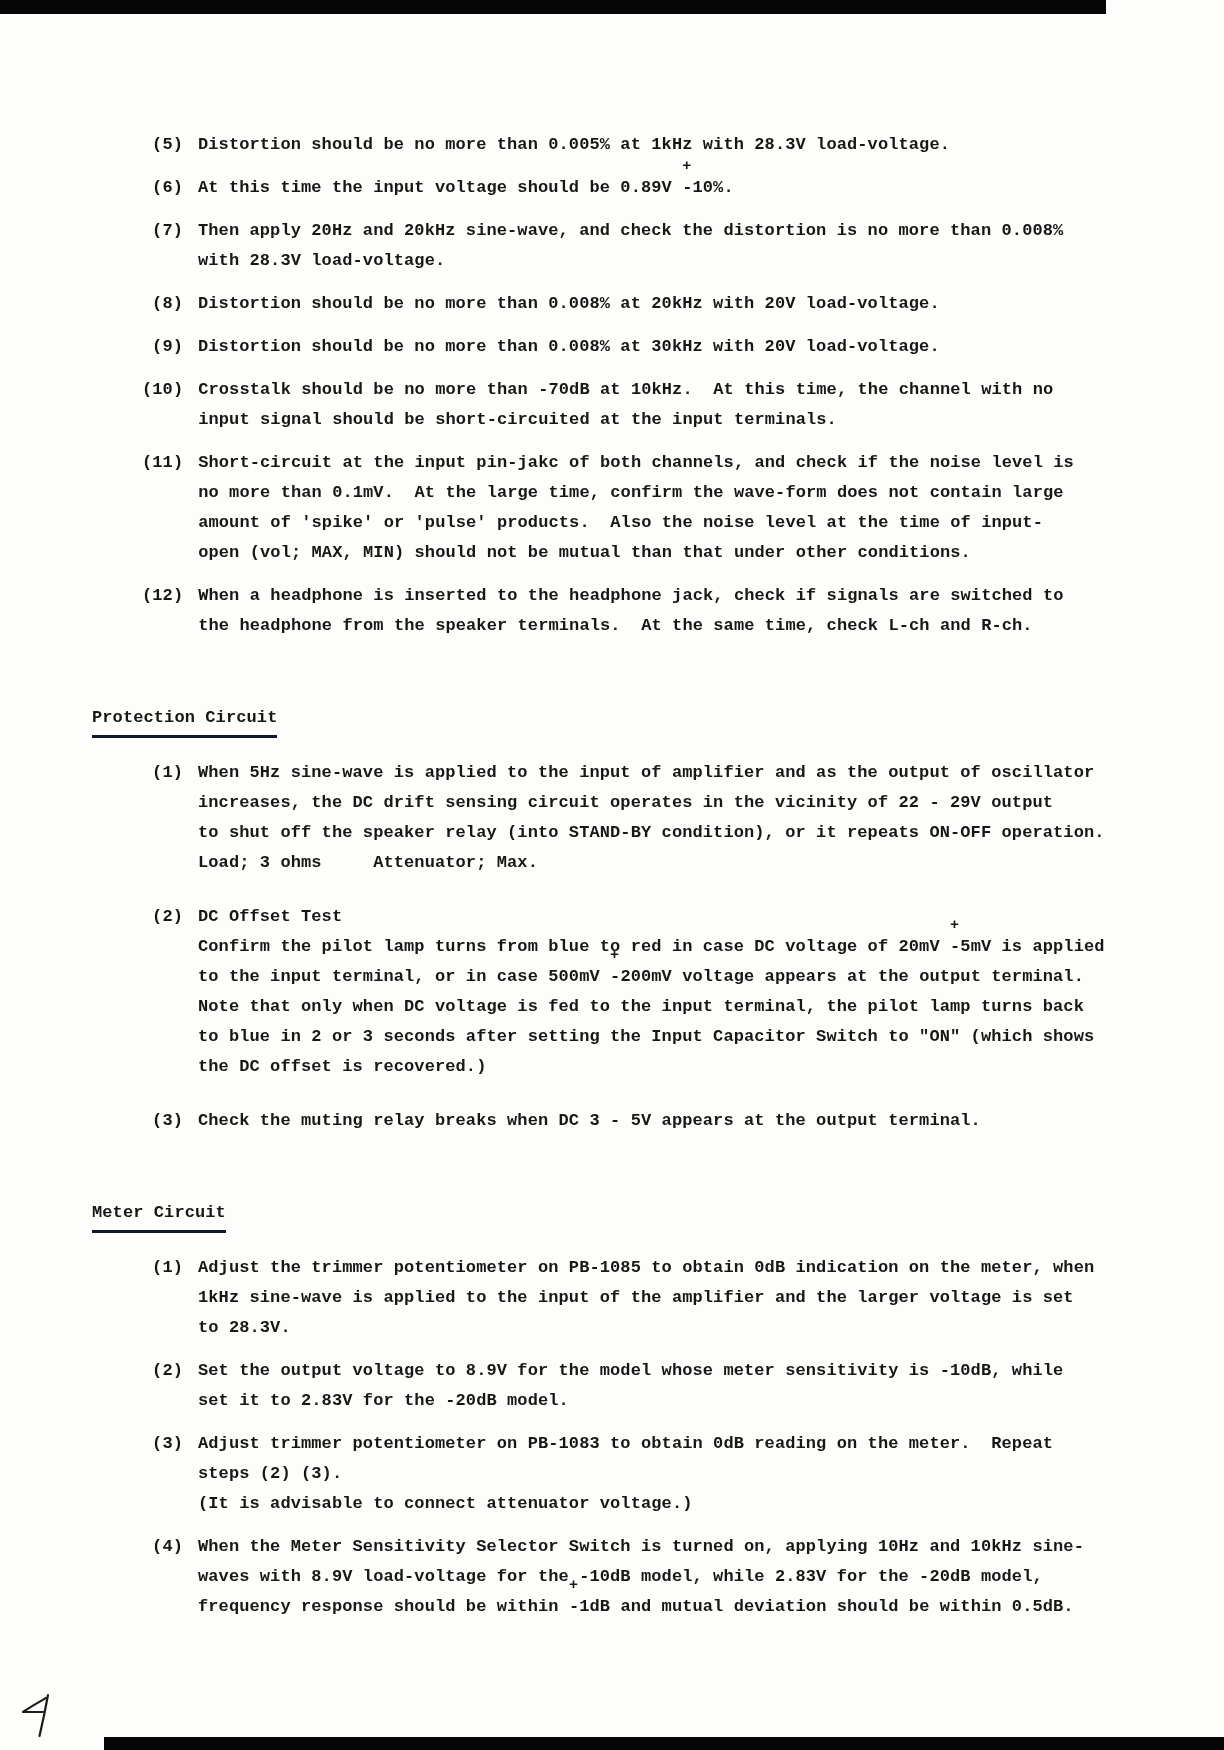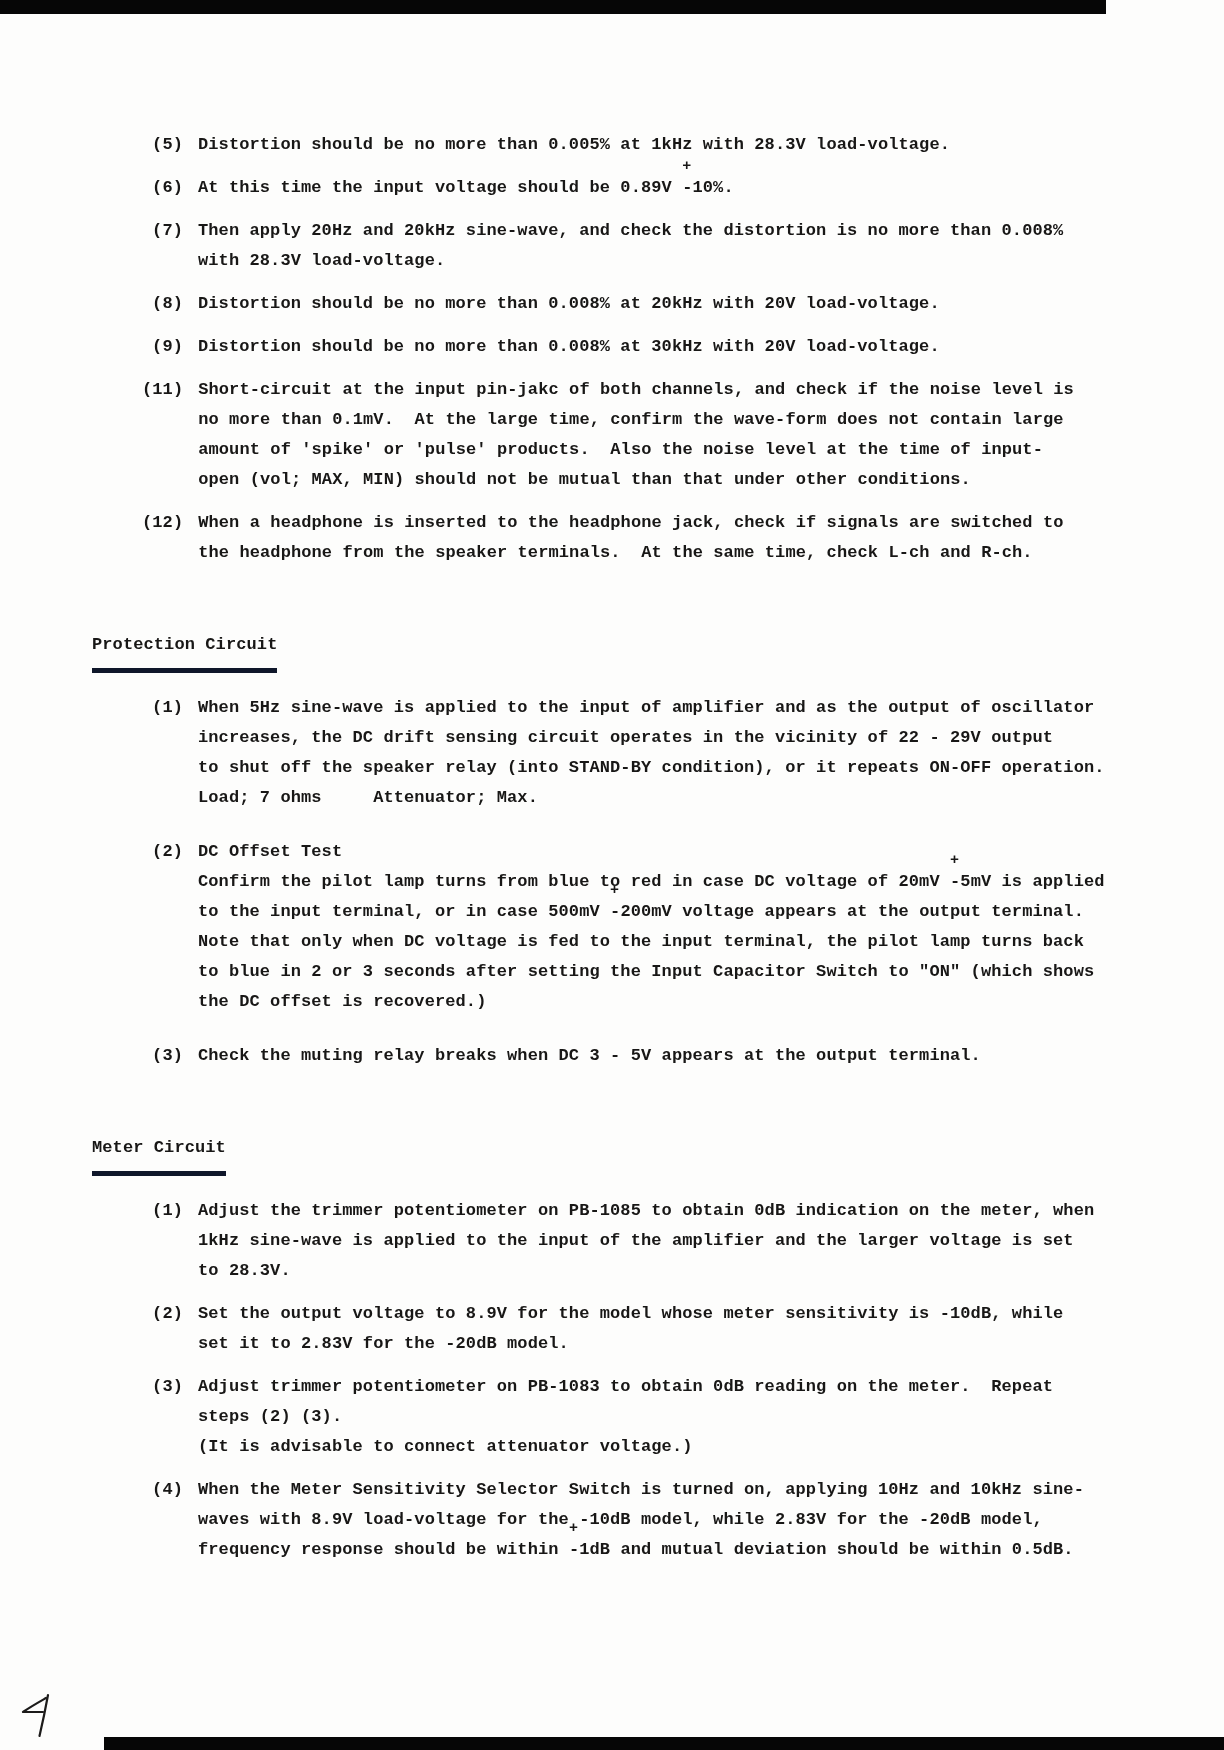--- a/index.html
+++ b/index.html
@@ -48,22 +48,22 @@
     white-space: pre;
     line-height: 30px;
   }
   .lines { flex: 1; min-width: 0; }
   .line { white-space: pre-wrap; line-height: 30px; }
 
   .heading { margin: 62px 0 7px 92px; }
   .heading-text {
     display: inline-block;
     line-height: 30px;
-    padding-bottom: 8px;
-    border-bottom: 5px solid #0f172a;
+    padding-bottom: 2px;
+    border-bottom: 3px solid #0f172a;
   }
 
   
   .pm { position: relative; display: inline-block; }
   .pm-plus {
     position: absolute;
     left: 0; top: -12px;
     line-height: 12px;
     font-size: 15px;
   }
@@ -108,20 +108,27 @@
           <div class="line">Distortion should be no more than 0.008% at 20kHz with 20V load-voltage.</div>
         </div>
       </div>
       <div class="item">
         <span class="num">(9)</span>
         <div class="lines">
           <div class="line">Distortion should be no more than 0.008% at 30kHz with 20V load-voltage.</div>
         </div>
       </div>
       <div class="item">
+        <span class="num">(10)</span>
+        <div class="lines">
+          <div class="line">Crosstalk should be no more than -70dB at 10kHz.  At this time, the channel with no</div>
+          <div class="line">input signal should be short-circuited at the input terminals.</div>
+        </div>
+      </div>
+      <div class="item">
         <span class="num">(11)</span>
         <div class="lines">
           <div class="line">Short-circuit at the input pin-jakc of both channels, and check if the noise level is</div>
           <div class="line">no more than 0.1mV.  At the large time, confirm the wave-form does not contain large</div>
           <div class="line">amount of 'spike' or 'pulse' products.  Also the noise level at the time of input-</div>
           <div class="line">open (vol; MAX, MIN) should not be mutual than that under other conditions.</div>
         </div>
       </div>
       <div class="item">
         <span class="num">(12)</span>
@@ -130,21 +137,21 @@
           <div class="line">the headphone from the speaker terminals.  At the same time, check L-ch and R-ch.</div>
         </div>
       </div>
       <div class="heading"><span class="heading-text">Protection Circuit</span></div>
       <div class="item">
         <span class="num">(1)</span>
         <div class="lines">
           <div class="line">When 5Hz sine-wave is applied to the input of amplifier and as the output of oscillator</div>
           <div class="line">increases, the DC drift sensing circuit operates in the vicinity of 22 - 29V output</div>
           <div class="line">to shut off the speaker relay (into STAND-BY condition), or it repeats ON-OFF operation.</div>
-          <div class="line">Load; 7 ohms     Attenuator; Max.</div>
+          <div class="line">Load; 3 ohms     Attenuator; Max.</div>
         </div>
       </div>
       <div class="item gap-xl">
         <span class="num">(2)</span>
         <div class="lines">
           <div class="line">DC Offset Test</div>
           <div class="line">Confirm the pilot lamp turns from blue to red in case DC voltage of 20mV <span class="pm"><span class="pm-plus">+</span>-</span>5mV is applied</div>
           <div class="line">to the input terminal, or in case 500mV <span class="pm"><span class="pm-plus">+</span>-</span>200mV voltage appears at the output terminal.</div>
           <div class="line">Note that only when DC voltage is fed to the input terminal, the pilot lamp turns back</div>
           <div class="line">to blue in 2 or 3 seconds after setting the Input Capacitor Switch to "ON" (which shows</div>

